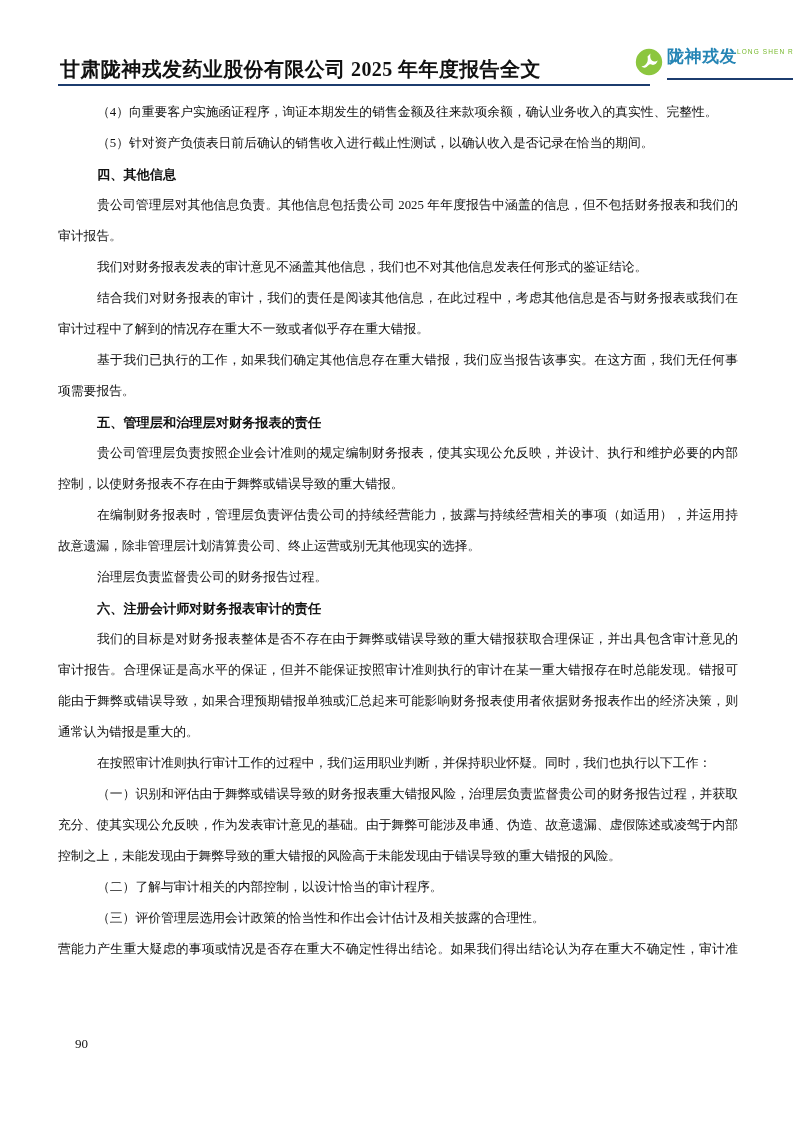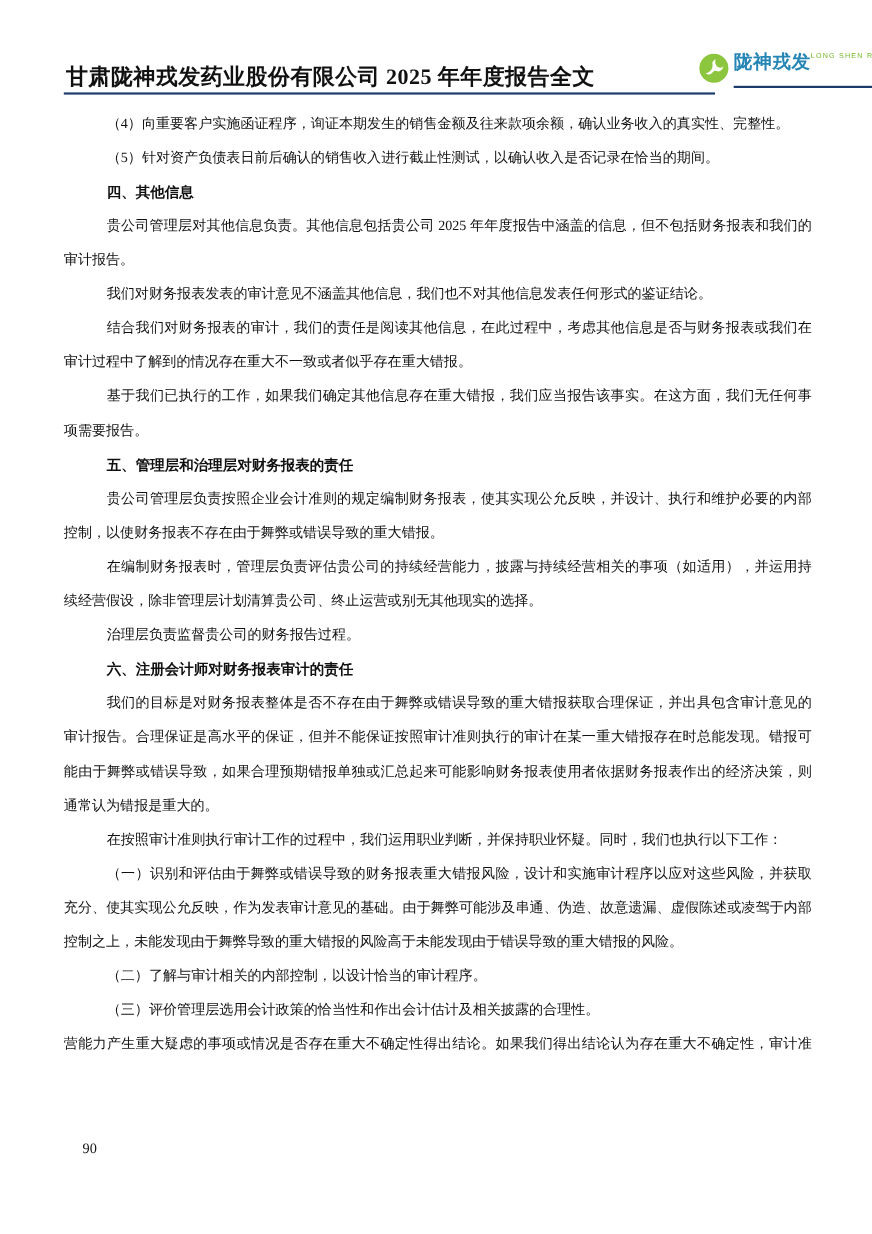--- a/index.html
+++ b/index.html
@@ -147,39 +147,39 @@
       </div>
       <div class="block heading">
         <div class="line first">五、管理层和治理层对财务报表的责任</div>
       </div>
       <div class="block para">
         <div class="line first full">贵公司管理层负责按照企业会计准则的规定编制财务报表，使其实现公允反映，并设计、执行和维护必要的内部</div>
         <div class="line">控制，以使财务报表不存在由于舞弊或错误导致的重大错报。</div>
       </div>
       <div class="block para">
         <div class="line first full">在编制财务报表时，管理层负责评估贵公司的持续经营能力，披露与持续经营相关的事项（如适用），并运用持</div>
-        <div class="line">续经营假设，除非管理层计划清算贵公司、终止运营或别无其他现实的选择。</div>
+        <div class="line">故意遗漏，除非管理层计划清算贵公司、终止运营或别无其他现实的选择。</div>
       </div>
       <div class="block para">
         <div class="line first">治理层负责监督贵公司的财务报告过程。</div>
       </div>
       <div class="block heading">
         <div class="line first">六、注册会计师对财务报表审计的责任</div>
       </div>
       <div class="block para">
         <div class="line first full">我们的目标是对财务报表整体是否不存在由于舞弊或错误导致的重大错报获取合理保证，并出具包含审计意见的</div>
         <div class="line full">审计报告。合理保证是高水平的保证，但并不能保证按照审计准则执行的审计在某一重大错报存在时总能发现。错报可</div>
         <div class="line full">能由于舞弊或错误导致，如果合理预期错报单独或汇总起来可能影响财务报表使用者依据财务报表作出的经济决策，则</div>
         <div class="line">通常认为错报是重大的。</div>
       </div>
       <div class="block para">
         <div class="line first">在按照审计准则执行审计工作的过程中，我们运用职业判断，并保持职业怀疑。同时，我们也执行以下工作：</div>
       </div>
       <div class="block para">
-        <div class="line first full">（一）识别和评估由于舞弊或错误导致的财务报表重大错报风险，设计和实施审计程序以应对这些风险，并获取</div>
+        <div class="line first full">（一）识别和评估由于舞弊或错误导致的财务报表重大错报风险，治理层负责监督贵公司的财务报告过程，并获取</div>
         <div class="line full">充分、使其实现公允反映，作为发表审计意见的基础。由于舞弊可能涉及串通、伪造、故意遗漏、虚假陈述或凌驾于内部</div>
         <div class="line">控制之上，未能发现由于舞弊导致的重大错报的风险高于未能发现由于错误导致的重大错报的风险。</div>
       </div>
       <div class="block para">
         <div class="line first">（二）了解与审计相关的内部控制，以设计恰当的审计程序。</div>
       </div>
       <div class="block para">
         <div class="line first">（三）评价管理层选用会计政策的恰当性和作出会计估计及相关披露的合理性。</div>
       </div>
       <div class="block para">

